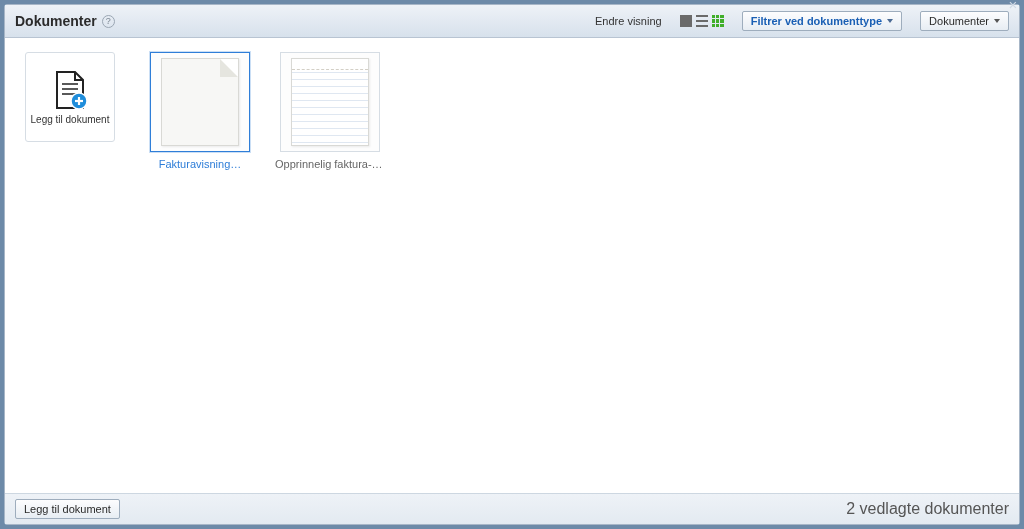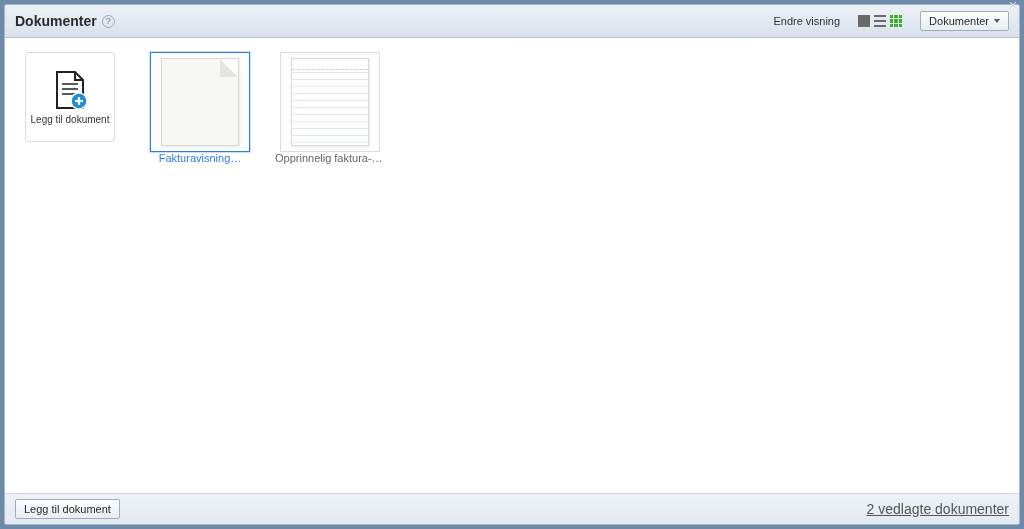--- a/index.html
+++ b/index.html
@@ -212,41 +212,41 @@
       content: "";
       position: absolute;
       top: 0; left: 0; right: 0;
       height: 10px;
       background: #fff;
       border-bottom: 1px dashed #d3cfc6;
     }
     .doc-label {
       font-size: 11px;
       color: #666;
+      margin-top: 6px;
       text-align: center;
       max-width: 110px;
       white-space: nowrap;
       overflow: hidden;
       text-overflow: ellipsis;
     }
     .doc-label.selected {
       color: #2f7ed8;
     }
     .footer {
       background: linear-gradient(#eef2f7, #e3eaf1);
       border-top: 1px solid #cdd7e1;
       padding: 5px 10px;
       display: flex;
       align-items: center;
       justify-content: space-between;
     }
     .footer-count {
-      font-size: 14px;
+      font-size: 16px;
       color: #555;
-      text-decoration: underline;
     }
     .doc-svg {
       width: 34px;
       height: 40px;
     }
   </style>
 </head>
 <body>
 
 <div class="close-btn">×</div>
@@ -272,20 +272,24 @@
             <span></span>
             <span></span>
             <span></span>
             <span></span>
             <span></span>
             <span></span>
             <span></span>
             <span></span>
           </div>
       </div>
+      <button class="btn btn-filter">
+        <span>Filtrer ved dokumenttype</span>
+        <span class="caret"></span>
+      </button>
       <button class="btn">
         <span>Dokumenter</span>
         <span class="caret caret-dark"></span>
       </button>
     </div>
   </div>
 
   <div class="content">
 
     <div class="tile-container">

